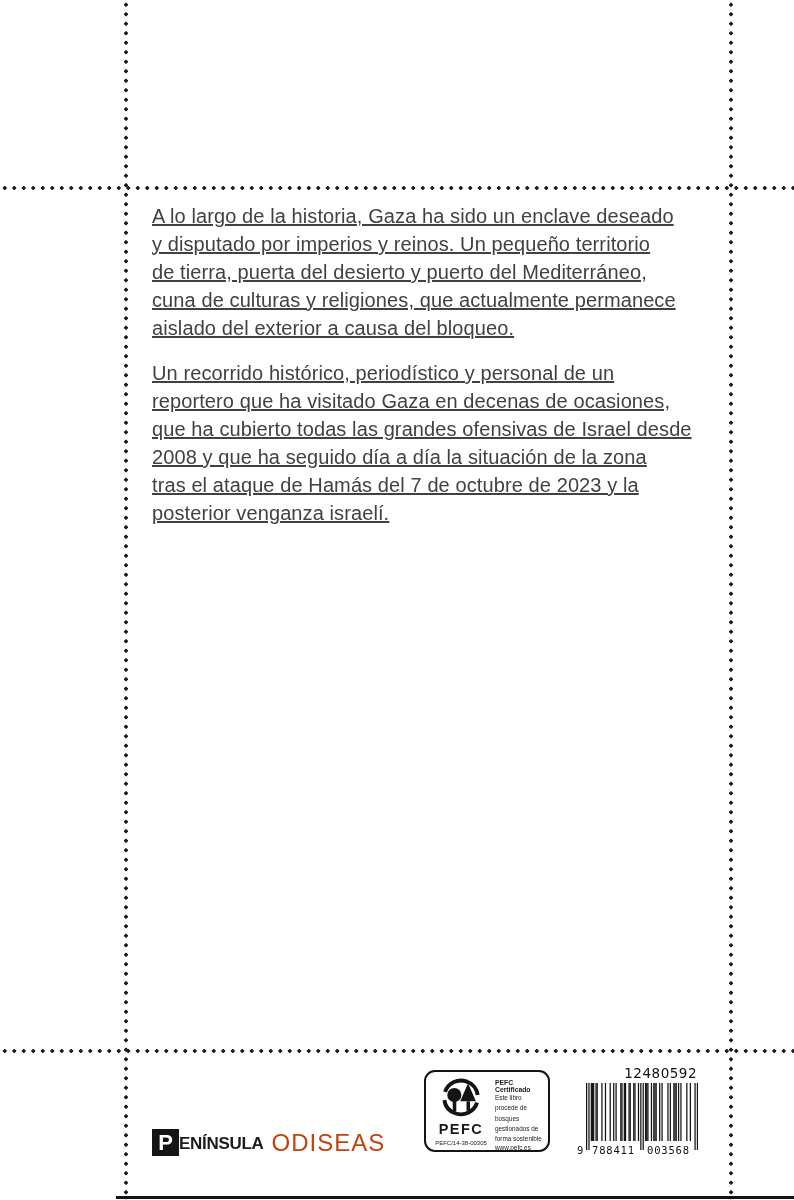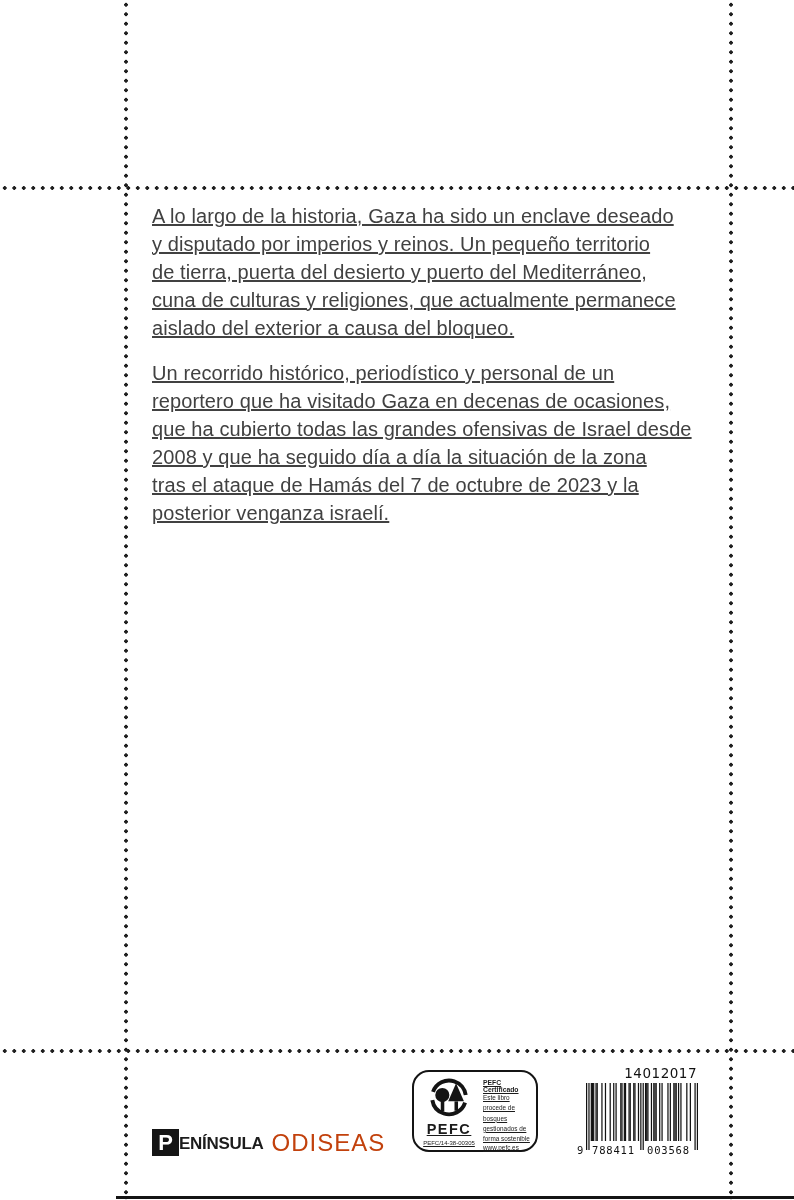--- a/index.html
+++ b/index.html
@@ -58,28 +58,27 @@
   .pname{
     font-weight:bold;font-size:17px;letter-spacing:-0.3px;line-height:1;
     padding-top:1px;
   }
   .pcol{
     font-weight:normal;font-size:24px;letter-spacing:1px;line-height:1;
     margin-left:8px;padding-top:1px;color:#c2410c;
   }
   
   .pefc-box{
-    position:absolute;left:412px;top:1070px;width:126px;height:82px;
-    border:2.5px solid #141414;border-radius:17px;
+    position:absolute;left:424px;top:1070px;width:126px;height:82px;
+    border:2.5px solid #141414;border-radius:11px;
     box-sizing:border-box;
     display:flex;gap:5px;
     padding:5px 5px 4px 6px;
     background:#ffffff;
     color:#1b1b1b;
-    text-decoration:underline;
   }
   .pefc-left{
     width:58px;display:flex;flex-direction:column;align-items:center;
   }
   .pefc-word{font-weight:bold;font-size:14.5px;letter-spacing:1.5px;line-height:1;margin-top:1px;}
   .pefc-license{font-size:6px;letter-spacing:0;margin-top:3px;white-space:nowrap;}
   .pefc-right{
     flex:1;display:flex;flex-direction:column;justify-content:space-between;
     padding-top:2px;padding-bottom:2px;
   }
@@ -146,21 +145,21 @@
       <div class="pefc-license">PEFC/14-38-00305</div>
     </div>
     <div class="pefc-right">
       <div class="pefc-title">PEFC Certificado</div>
       <div class="pefc-body">Este libro procede de bosques gestionados de forma sostenible</div>
       <div class="pefc-url">www.pefc.es</div>
     </div>
   </div>
 
   <div class="barcode">
-    <div class="bc-top">14012017</div>
+    <div class="bc-top">12480592</div>
     <svg class="bc-svg" width="122" height="74" viewBox="0 0 122 74">
       <g id="bars">
           <rect x="10.00" y="0" width="1.23" height="67"></rect>
           <rect x="12.36" y="0" width="1.23" height="67"></rect>
           <rect x="14.72" y="0" width="1.23" height="58"></rect>
           <rect x="15.89" y="0" width="1.23" height="58"></rect>
           <rect x="17.07" y="0" width="1.23" height="58"></rect>
           <rect x="19.43" y="0" width="1.23" height="58"></rect>
           <rect x="20.61" y="0" width="1.23" height="58"></rect>
           <rect x="25.33" y="0" width="1.23" height="58"></rect>

